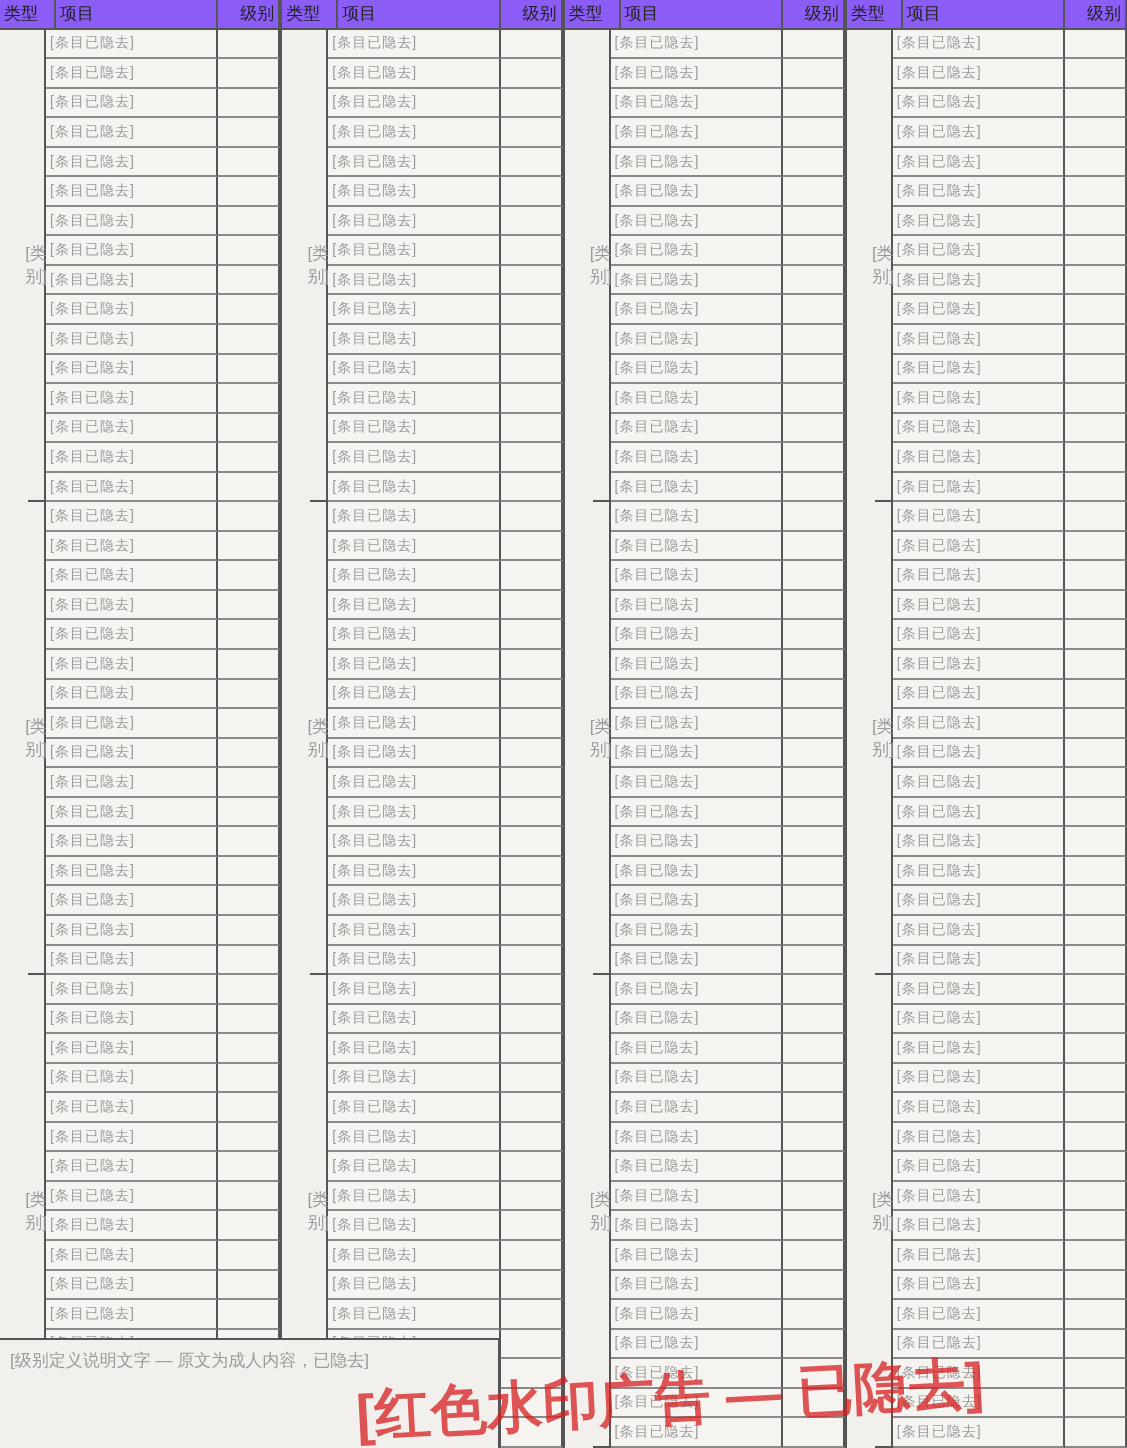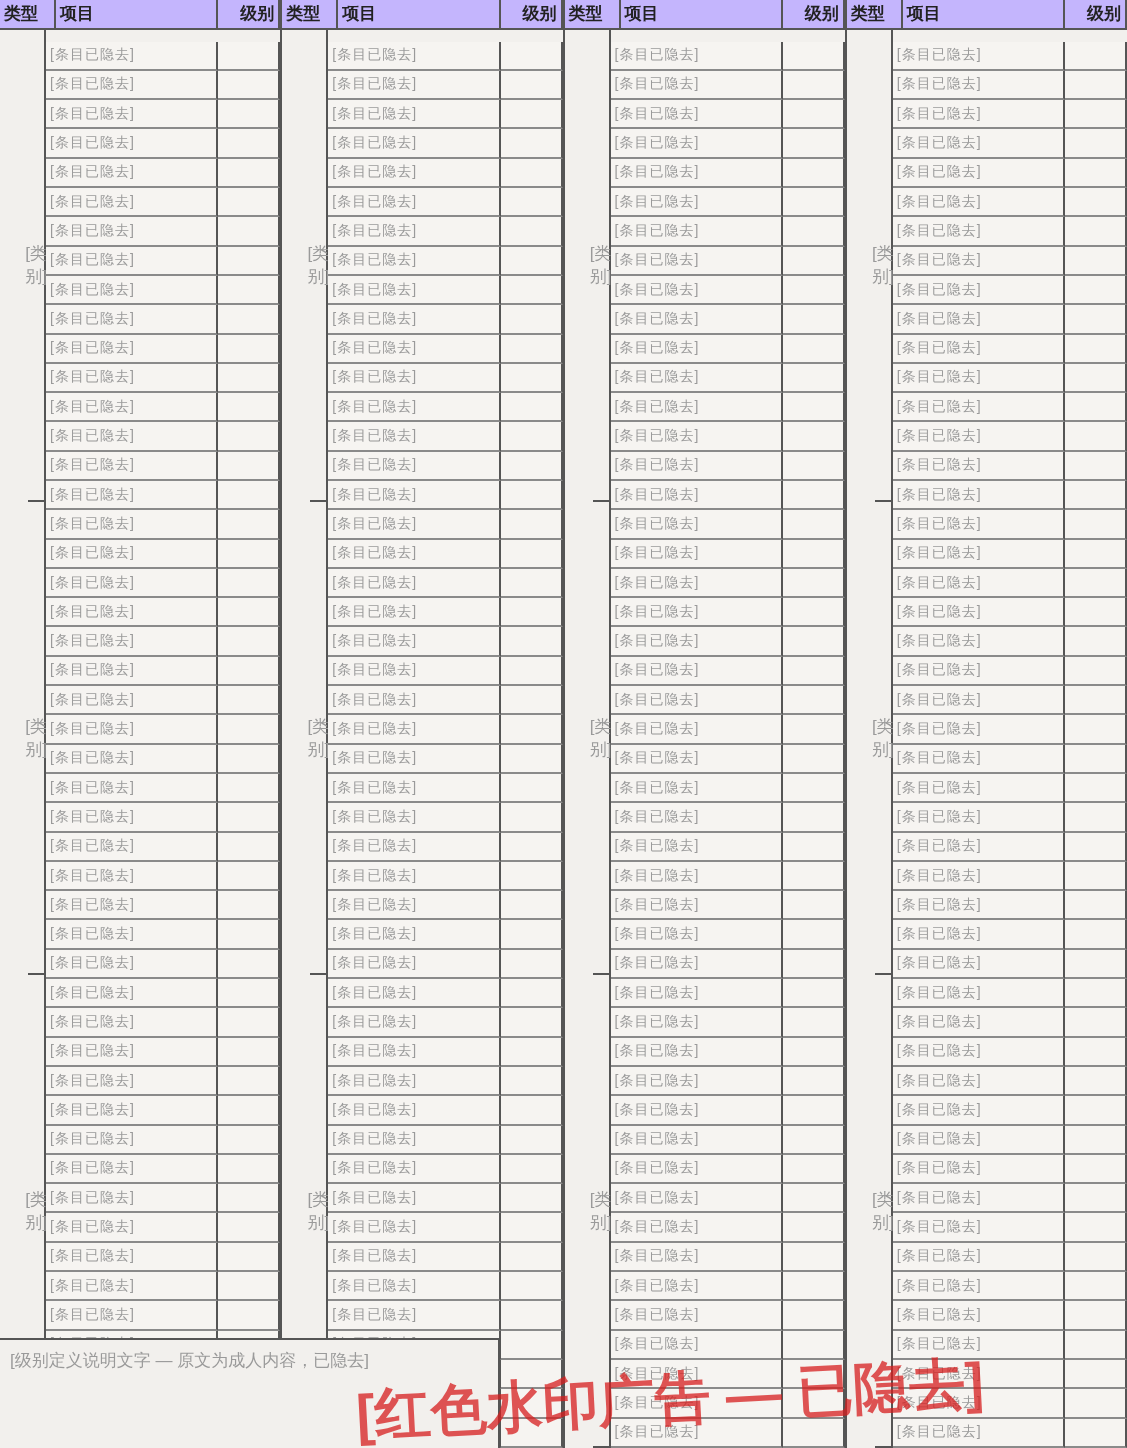--- a/index.html
+++ b/index.html
@@ -40,41 +40,41 @@
     align-items: center;
     padding: 0 4px;
     font-size: 17px;
     overflow: hidden;
     white-space: nowrap;
     background: #f6f4f1;
   }
   .cell.type  { width: 46px; justify-content: flex-start; background: #f2f0ed; }
   .cell.item  { flex: 1 1 auto; }
   .cell.level { width: 52px; justify-content: flex-end; }
-  .cell.header { font-weight: bold; background: #c4b5fd; border-bottom: 2px solid #555; }
+  .cell.header { font-weight: normal; background: #8b5cf6; border-bottom: 2px solid #555; }
   .cell.redacted { color: #9a9a9a; font-size: 14px; letter-spacing: 1px; }
   .typecol {
     width: 46px;
     display: flex;
     flex-direction: column;
   }
   .typecell {
     flex: 1 1 0;
     border-right: 2px solid #555;
     border-bottom: 2px solid #555;
     display: flex;
     align-items: center;
     justify-content: center;
     writing-mode: horizontal-tb;
     font-size: 17px;
     color: #9a9a9a;
     background: #f2f0ed;
     margin-left: 28px;
   }
-  .bodycols { flex: 1 1 auto; display: flex; flex-direction: column; margin-top: 12px; }
+  .bodycols { flex: 1 1 auto; display: flex; flex-direction: column; }
   .footer-note {
     position: absolute;
     left: 0;
     bottom: 0;
     width: 500px;
     height: 110px;
     border-top: 2px solid #555;
     border-right: 2px solid #555;
     background: #f2f0ed;
     font-size: 17px;

